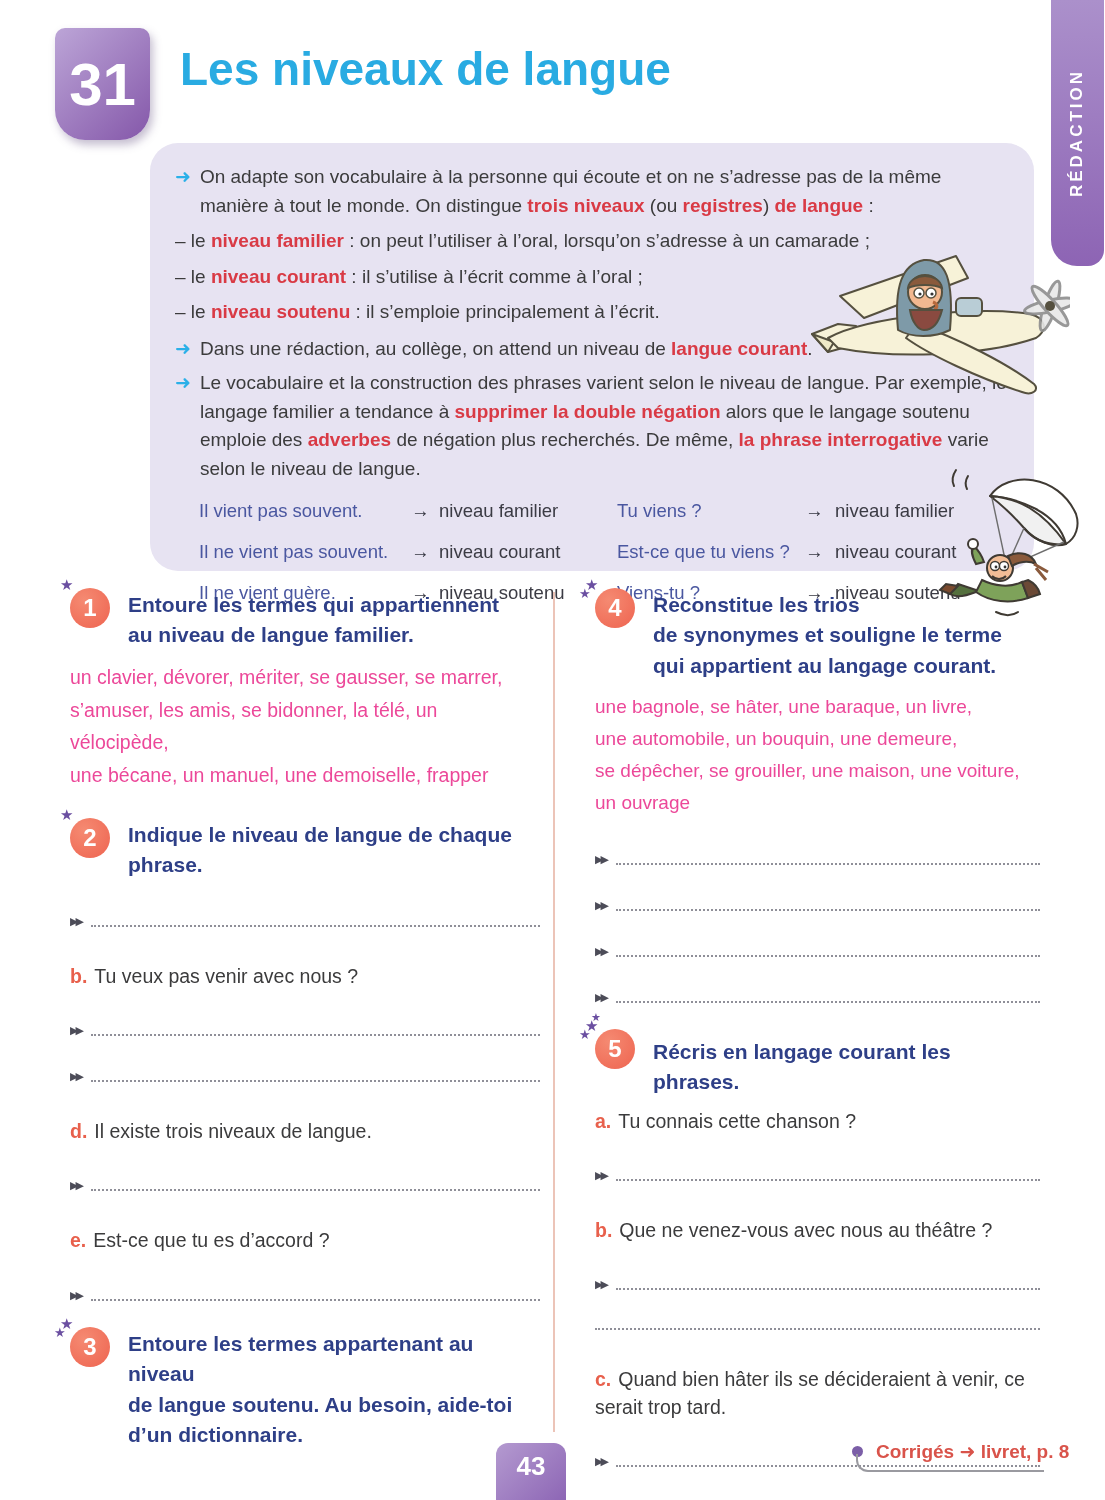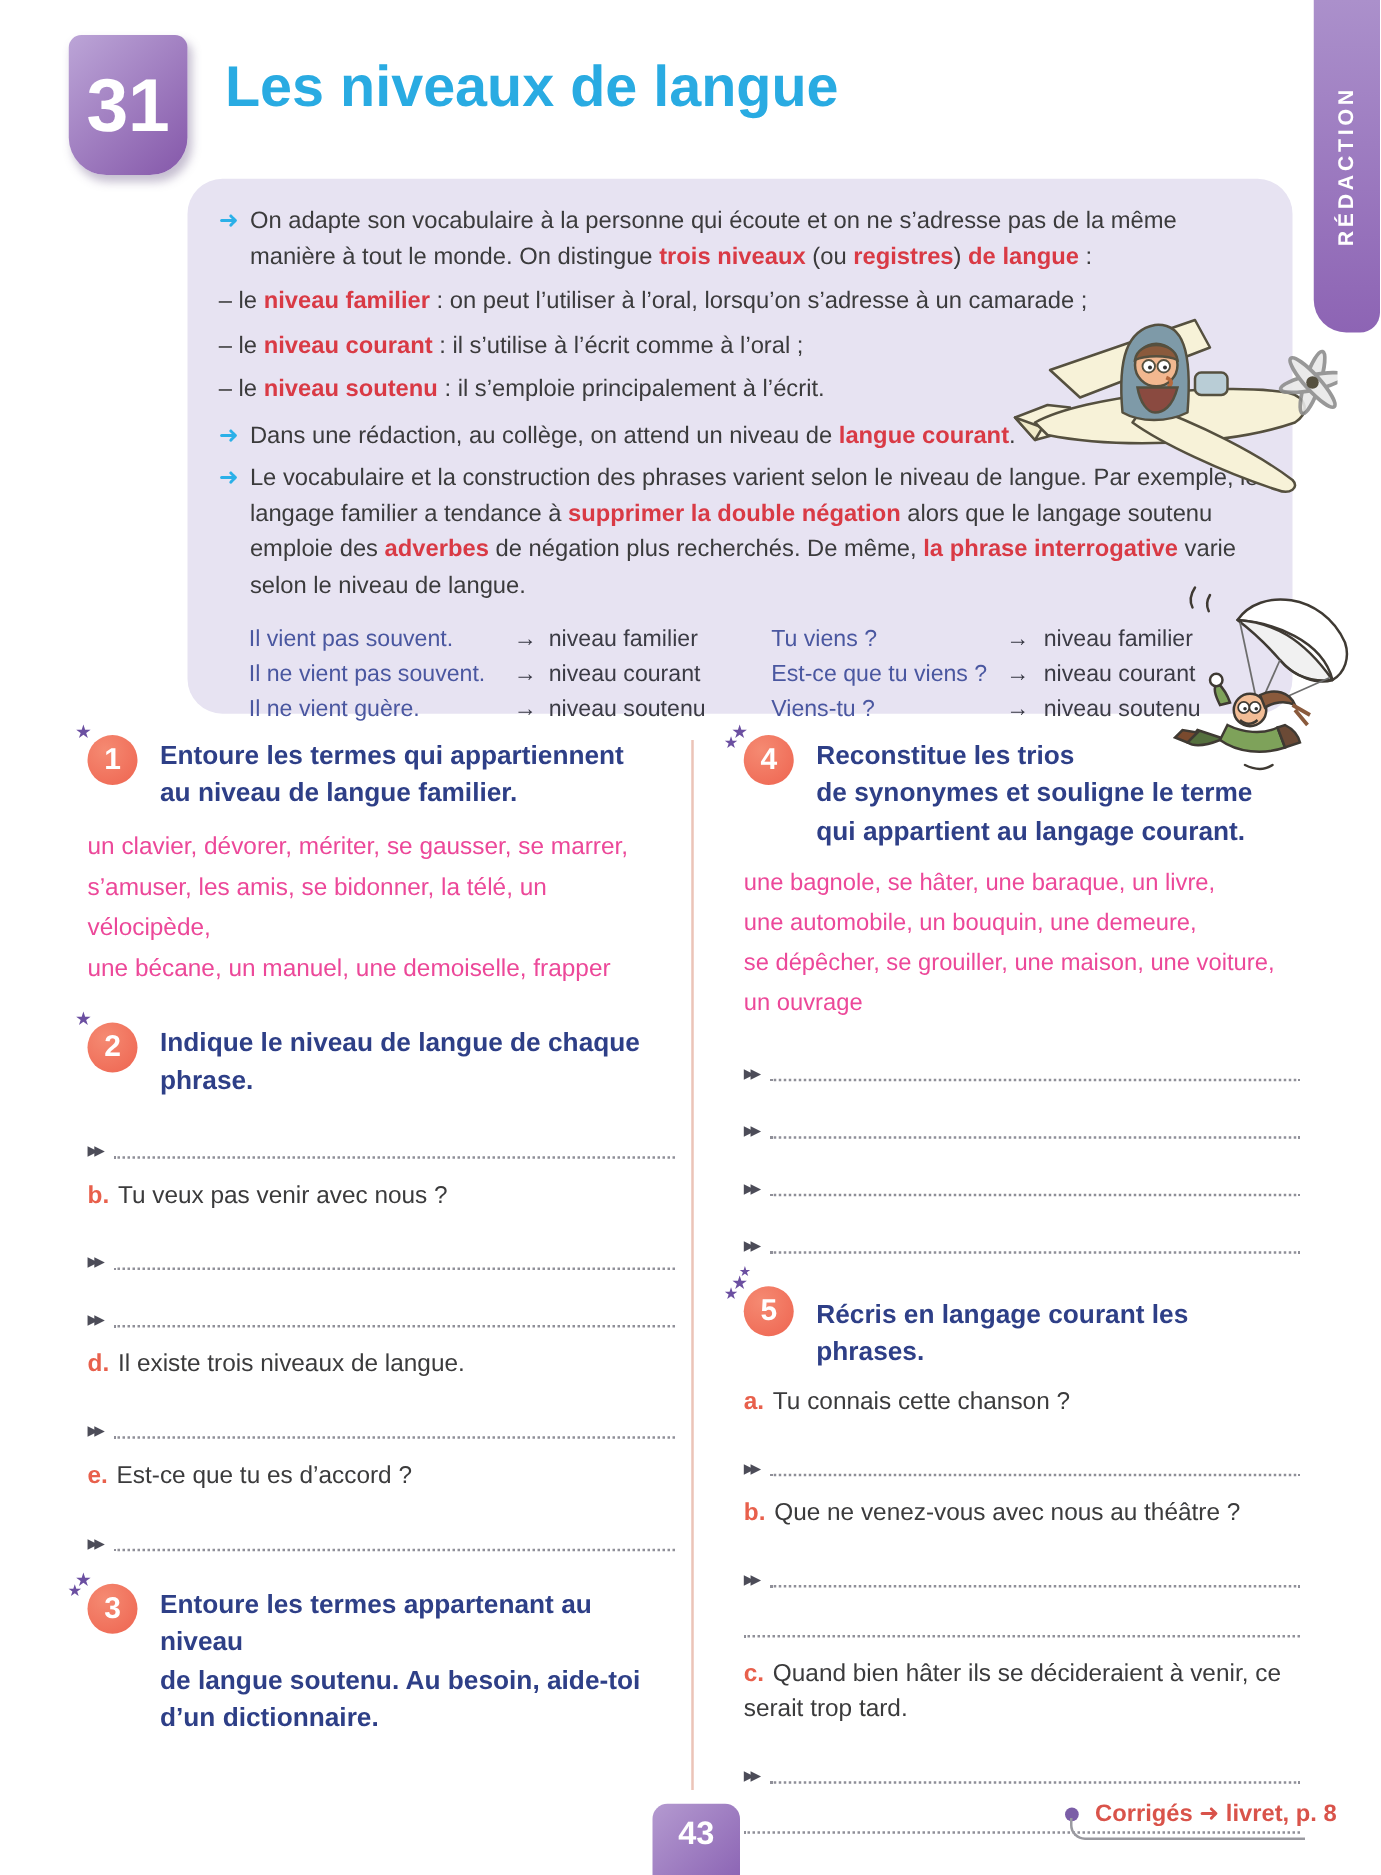--- a/index.html
+++ b/index.html
@@ -23,21 +23,21 @@
 
   
   .intro{position:absolute;left:150px;top:143px;width:884px;height:428px;
     background:#e7e3f2;border-radius:28px;padding:20px 26px 0 25px;box-sizing:border-box;
     color:#3b3b3c;font-size:19px;line-height:1.5;}
   .intro .row{display:flex;margin:0 0 6px 0;}
   .intro .b-arrow{color:#2bb0e8;font-weight:bold;margin-right:9px;flex:0 0 auto;}
   .intro .dash{margin:7px 0 7px 0;}
   .kw{color:#d93a45;font-weight:bold;}
   .examples{display:grid;grid-template-columns:212px 28px 178px 188px 30px 1fr;
-    margin:14px 0 0 24px;font-size:18.5px;}
+    margin:14px 0 0 24px;row-gap:13px;font-size:18.5px;}
   .ex-phrase{color:#4a57a0;}
   .ex-arrow{color:#33343f;}
   .ex-level{color:#3b3b44;}
 
   
   .illu{position:absolute;}
 
   
   .col{position:absolute;top:588px;}
   .col-left{left:70px;width:470px;}
@@ -49,30 +49,30 @@
     background:radial-gradient(circle at 35% 30%,#f58a72,#ee6450);margin-right:18px;
     display:flex;align-items:center;justify-content:center;}
   .exnum b{color:#fff;font-size:24px;}
   .star{position:absolute;color:#6b4fa1;text-shadow:0 0 2px #fff;}
   .s1{left:-10px;top:-12px;font-size:15px;}
   .s2{left:-16px;top:-2px;font-size:13px;}
   .s3{left:-4px;top:-18px;font-size:11px;}
   .ex-title{color:#2e3f87;font-weight:bold;font-size:21px;line-height:1.45;white-space:pre-line;padding-top:2px;}
   .ex-body{color:#ec4899;font-size:19.5px;line-height:1.68;white-space:pre-line;margin:4px 0 0 0;}
 
-  .item{margin-top:16px;color:#3b3b3c;font-size:19.5px;line-height:1.4;}
+  .item{margin-top:36px;color:#3b3b3c;font-size:19.5px;line-height:1.4;}
   .item .lbl{color:#e8604c;font-weight:bold;margin-right:7px;}
   .answer-line{display:flex;align-items:flex-end;margin-top:30px;height:16px;}
   .answer-line .mk{font-size:11px;color:#4c4c58;letter-spacing:-3px;margin-right:10px;line-height:1;}
   .answer-line .dots{flex:1;border-bottom:2px dotted #8f8f98;height:12px;}
   .plain-line{margin-top:26px;border-bottom:2px dotted #8f8f98;height:12px;}
   .mt-sec{margin-top:26px;}
 
   
-  .page-badge{position:absolute;left:522px;top:1443px;width:70px;height:57px;
+  .page-badge{position:absolute;left:496px;top:1443px;width:70px;height:57px;
     background:linear-gradient(135deg,#b49ad0 0%,#8d66b5 100%);border-radius:12px 12px 0 0;
     display:flex;align-items:flex-start;justify-content:center;}
   .page-badge span{color:#fff;font-weight:bold;font-size:26px;margin-top:8px;}
   .corriges{position:absolute;left:852px;top:1440px;width:190px;}
   .corriges .dot{position:absolute;left:0;top:6px;width:11px;height:11px;border-radius:50%;background:#7b5ea7;}
   .corriges .txt{position:absolute;left:24px;top:0;color:#d9534a;font-weight:bold;font-size:19px;white-space:nowrap;}
   .corriges .curve{position:absolute;left:4px;top:14px;width:186px;height:16px;
     border-left:2px solid #9a9aa0;border-bottom:2px solid #9a9aa0;border-bottom-left-radius:12px;}
 </style>
 </head>

